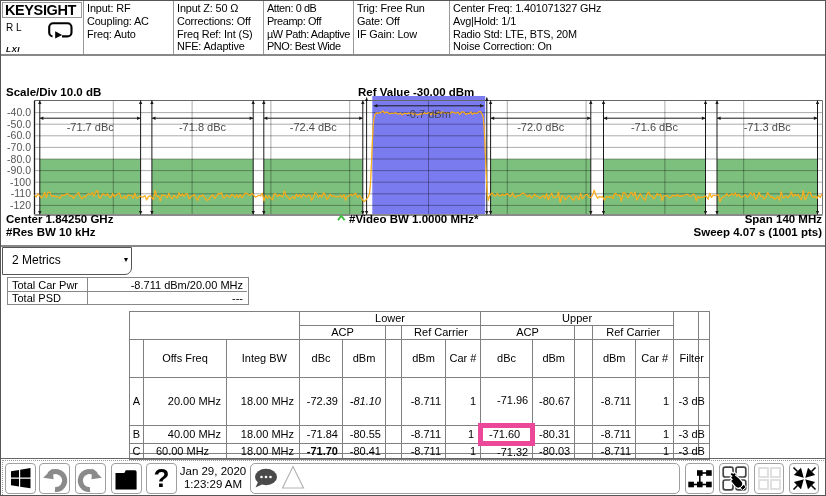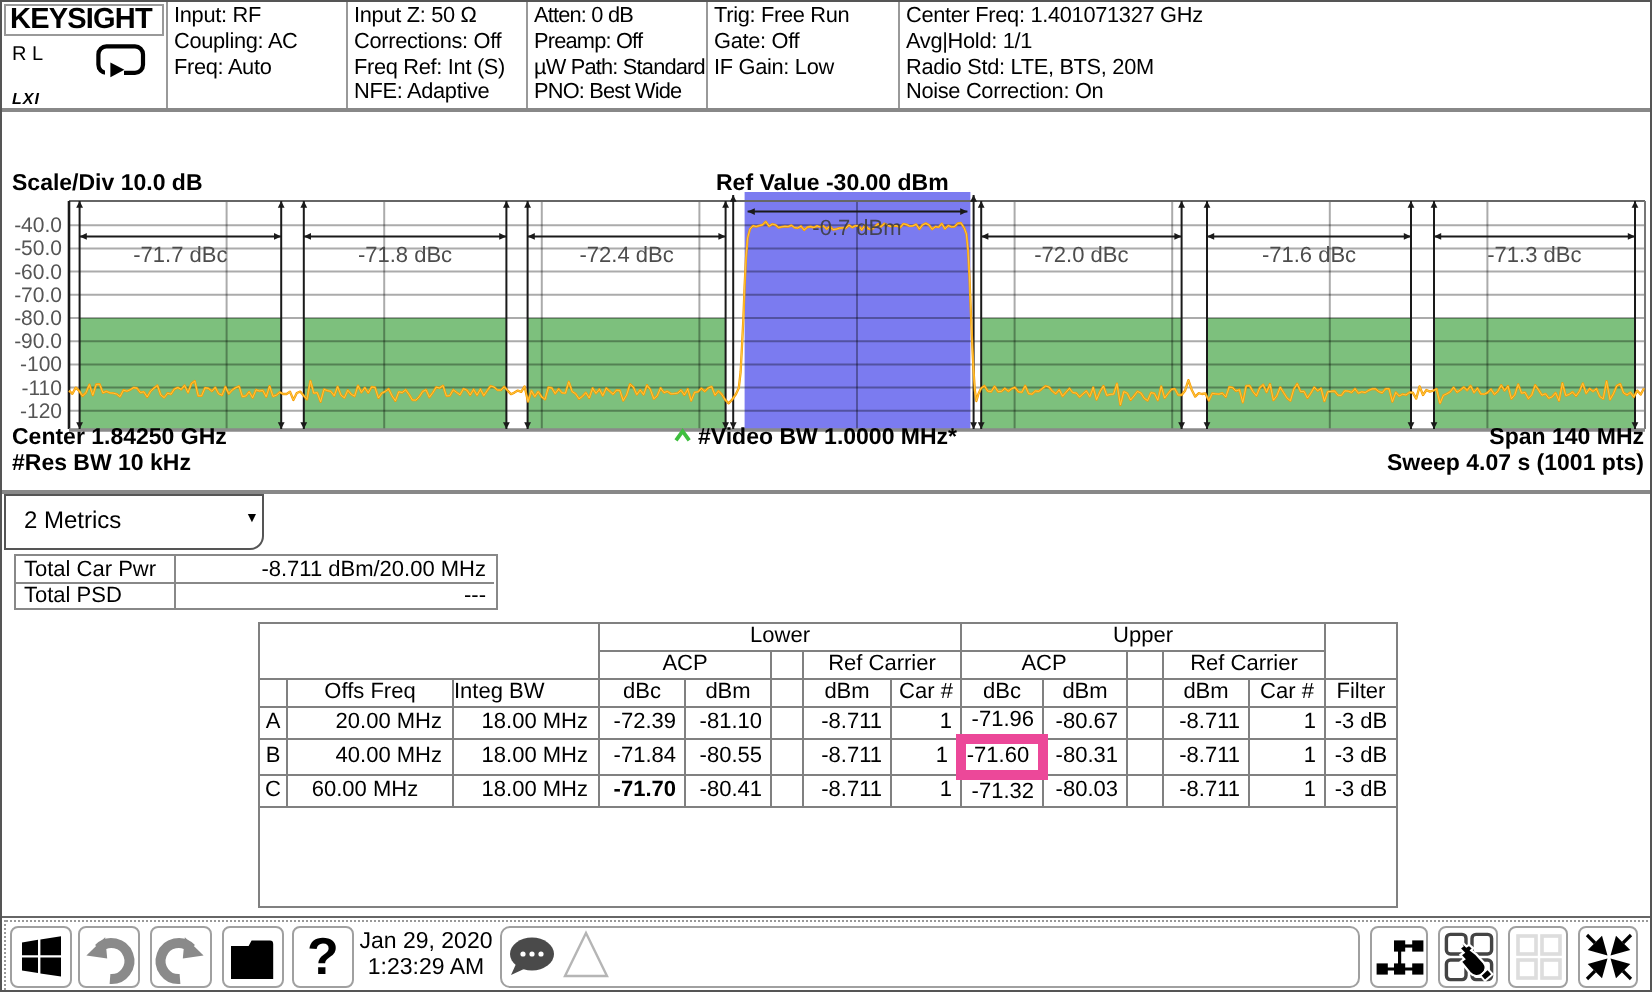--- a/index.html
+++ b/index.html
@@ -26,21 +26,21 @@
     </div>
     <div style="position:absolute;left:176px;top:1px;font-size:10.9px;line-height:12.8px;letter-spacing:-0.15px;white-space:nowrap;">
       <div>Input Z: 50 Ω</div>
       <div>Corrections: Off</div>
       <div>Freq Ref: Int (S)</div>
       <div>NFE: Adaptive</div>
     </div>
     <div style="position:absolute;left:266px;top:1px;font-size:10.9px;line-height:12.8px;letter-spacing:-0.4px;white-space:nowrap;">
       <div>Atten: 0 dB</div>
       <div>Preamp: Off</div>
-      <div>µW Path: Standard</div>
+      <div>µW Path: Adaptive</div>
       <div>PNO: Best Wide</div>
     </div>
     <div style="position:absolute;left:356px;top:1px;font-size:10.9px;line-height:12.8px;letter-spacing:-0.15px;white-space:nowrap;">
       <div>Trig: Free Run</div>
       <div>Gate: Off</div>
       <div>IF Gain: Low</div>
     </div>
     <div style="position:absolute;left:452px;top:1px;font-size:10.9px;line-height:12.8px;letter-spacing:-0.15px;white-space:nowrap;">
       <div>Center Freq: 1.401071327 GHz</div>
       <div>Avg|Hold: 1/1</div>
@@ -209,43 +209,43 @@
           <td colspan="2" style="border:1px solid #808080;padding:0;text-align:center;">ACP</td>
           <td style="border:1px solid #808080;padding:0;"></td>
           <td colspan="2" style="border:1px solid #808080;padding:0;text-align:center;">Ref Carrier</td>
           <td colspan="2" style="border:1px solid #808080;padding:0;text-align:center;">ACP</td>
           <td style="border:1px solid #808080;padding:0;"></td>
           <td colspan="2" style="border:1px solid #808080;padding:0;text-align:center;">Ref Carrier</td>
         </tr>
         <tr style="height:13.5px;">
           <td style="border:1px solid #808080;padding:0;text-align:center;"></td>
           <td style="border:1px solid #808080;padding:0;text-align:center;">Offs Freq</td>
-          <td style="border:1px solid #808080;padding:0;text-align:left;">Integ BW</td>
+          <td style="border:1px solid #808080;padding:12px;text-align:right;">Integ BW</td>
           <td style="border:1px solid #808080;padding:0;text-align:center;">dBc</td>
           <td style="border:1px solid #808080;padding:0;text-align:center;">dBm</td>
           <td style="border:1px solid #808080;padding:0;text-align:center;"></td>
           <td style="border:1px solid #808080;padding:0;text-align:center;">dBm</td>
           <td style="border:1px solid #808080;padding:0;text-align:center;">Car #</td>
           <td style="border:1px solid #808080;padding:0;text-align:center;">dBc</td>
           <td style="border:1px solid #808080;padding:0;text-align:center;">dBm</td>
           <td style="border:1px solid #808080;padding:0;text-align:center;"></td>
           <td style="border:1px solid #808080;padding:0;text-align:center;">dBm</td>
           <td style="border:1px solid #808080;padding:0;text-align:center;">Car #</td>
           <td style="border:1px solid #808080;padding:0;text-align:center;">Filter</td>
         </tr>
         <tr style="height:13.5px;">
           <td style="border:1px solid #808080;padding:0;text-align:center;">A</td>
           <td style="border:1px solid #808080;padding:0;text-align:right;padding-right:5px;">20.00 MHz</td>
           <td style="border:1px solid #808080;padding:0;text-align:right;padding-right:5px;">18.00 MHz</td>
           <td style="border:1px solid #808080;padding:0;text-align:right;padding-right:4px;">-72.39</td>
-          <td style="border:1px solid #808080;padding:0;text-align:right;padding-right:4px;">-81.10</td>
-          <td style="border:1px solid #808080;padding:0;"></td>
-          <td style="border:1px solid #808080;padding:0;text-align:right;padding-right:4px;">-8.711</td>
-          <td style="border:1px solid #808080;padding:0;text-align:right;padding-right:4px;">1</td>
-          <td style="border:1px solid #808080;padding:0;text-align:right;padding-right:4px;">-71.96</td>
+          <td style="border:1px solid #808080;padding:0;text-align:right;padding-right:4px;font-style:italic;">-81.10</td>
+          <td style="border:1px solid #808080;padding:0;"></td>
+          <td style="border:1px solid #808080;padding:0;text-align:right;padding-right:4px;">-8.711</td>
+          <td style="border:1px solid #808080;padding:0;text-align:right;padding-right:4px;">1</td>
+          <td style="border:1px solid #808080;padding:16px;text-align:right;padding-right:4px;">-71.96</td>
           <td style="border:1px solid #808080;padding:0;text-align:right;padding-right:4px;">-80.67</td>
           <td style="border:1px solid #808080;padding:0;"></td>
           <td style="border:1px solid #808080;padding:0;text-align:right;padding-right:4px;">-8.711</td>
           <td style="border:1px solid #808080;padding:0;text-align:right;padding-right:4px;">1</td>
           <td style="border:1px solid #808080;padding:0;text-align:center;">-3 dB</td>
         </tr>
         <tr style="height:13.5px;">
           <td style="border:1px solid #808080;padding:0;text-align:center;">B</td>
           <td style="border:1px solid #808080;padding:0;text-align:right;padding-right:5px;">40.00 MHz</td>
           <td style="border:1px solid #808080;padding:0;text-align:right;padding-right:5px;">18.00 MHz</td>

